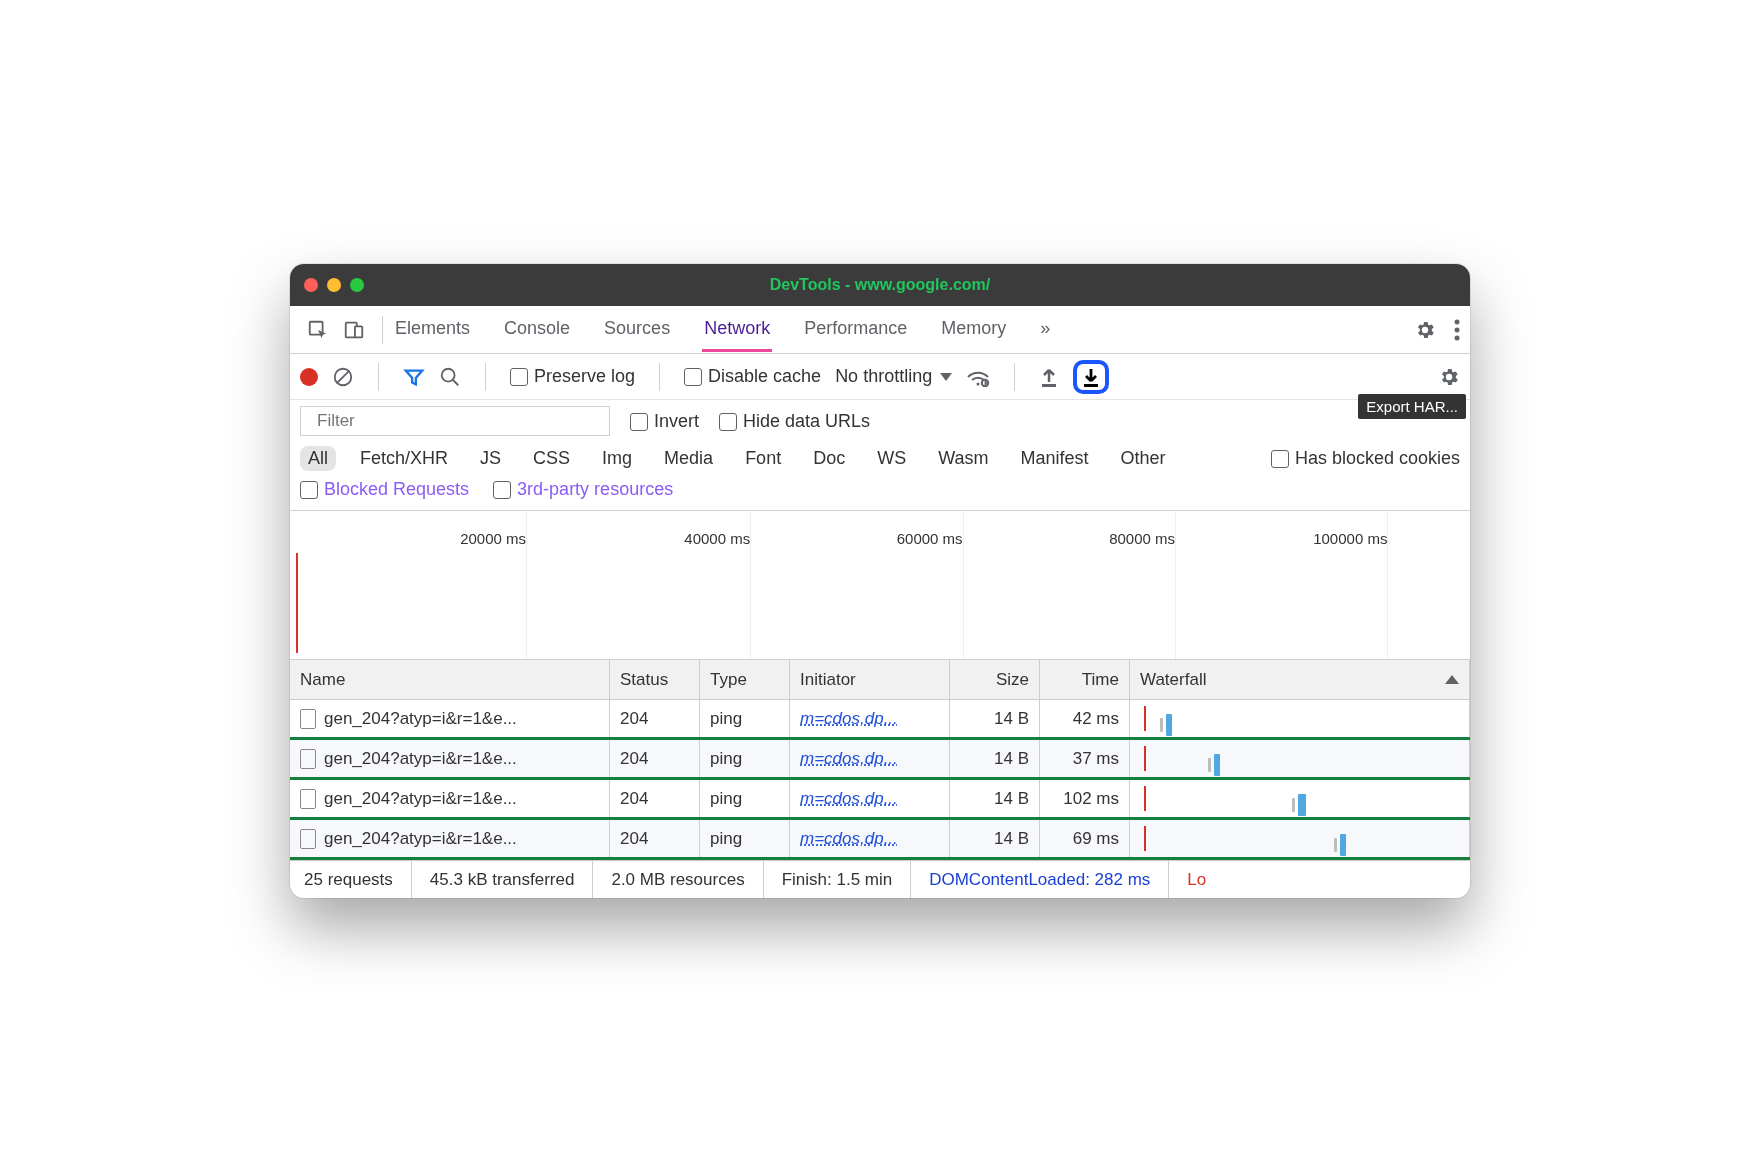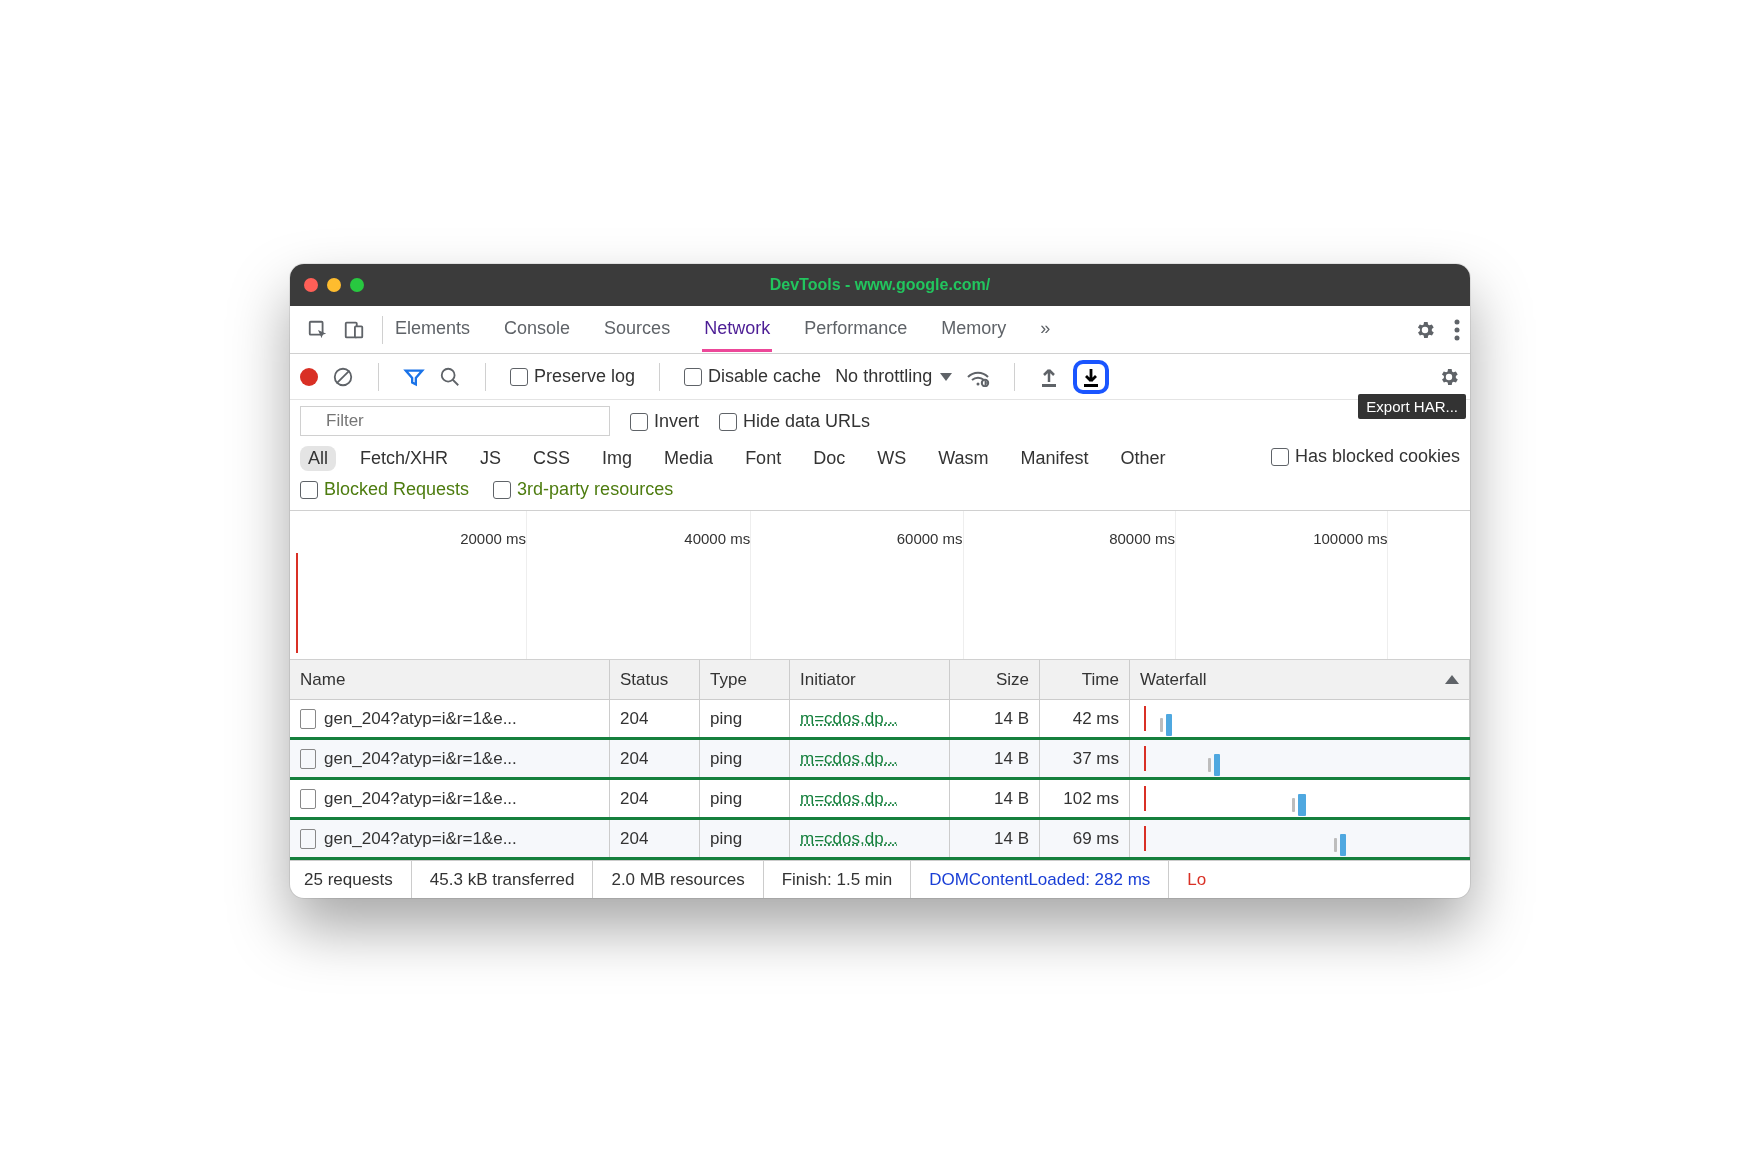--- a/index.html
+++ b/index.html
@@ -68,31 +68,31 @@
   .tooltip {
     position:absolute; right: 4px; top: 40px; background:#333; color:#fff;
     font-size:15px; padding:4px 8px; border-radius:2px; white-space:nowrap; z-index:5;
   }
   
   .filterbar {
     display:flex; align-items:center; padding: 6px 10px; gap:20px; flex-wrap:wrap;
   }
   .filter-input {
     width: 310px; height:30px; border:1px solid #d0d0d0; font-size:17px;
-    padding: 2px 25px; color:#888;
+    padding: 2px 16px; color:#888;
   }
   
   .typerow {
-    display:flex; padding: 4px 10px 8px; gap:16px; flex-wrap:wrap;
+    display:flex; align-items:center; padding: 4px 10px 8px; gap:16px; flex-wrap:wrap;
     font-size:18px; color:#333;
   }
   .chip { padding:2px 8px; border-radius:8px; cursor:pointer;}
   .chip.active { background:#e4e4e4; }
   
-  .row3 { display:flex; gap:24px; padding: 0 10px 10px; font-size:18px; color:#4d7c0f;}
+  .row3 { display:flex; gap:24px; padding: 0 10px 10px; font-size:18px; color:#8b5cf6;}
   
   .timeline {
     border-top:1px solid #d0d0d0;
     border-bottom:1px solid #d0d0d0;
     height: 150px; position:relative; overflow:hidden;
   }
   .tick { position:absolute; top:19px; font-size:15px; color:#333; transform:translateX(-100%); }
   .gridline { position:absolute; top:0; bottom:0; width:1px; background:#eee; }
   .tl-red { position:absolute; left:6px; top:42px; bottom:6px; width:2px; background:#d93025;}
   
@@ -105,21 +105,21 @@
   .c-status{ width:90px;text-align:center;}
   .c-type { width:90px;}
   .c-init { width:160px;}
   .c-size { width:90px; justify-content:flex-end;}
   .c-time { width:90px; justify-content:flex-end;}
   .c-wf   { flex:1; position:relative;}
   .sort-caret { margin-left:auto; width:0;height:0;border-left:7px solid transparent;border-right:7px solid transparent;border-bottom:9px solid #5f6368;}
   .tbody .row { display:flex; height:40px; font-size:17px; color:#333; border-bottom:3px solid #15803d;}
   .tbody .row:nth-child(even){ background:#f6f8fb;}
   .file-ico { width:16px;height:20px;border:1.5px solid #888; border-radius:2px; margin-right:8px; position:relative; flex:0 0 16px;}
-  .initlink { text-decoration: underline dotted; color:#15803d;}
+  .initlink { text-decoration: underline dotted; color:#1d4ed8;font-style:italic;}
   .wf-track { position:relative; height:100%; width:100%;}
   .wf-red { position:absolute; top:0; bottom:0; width:2px; background:#d93025; left:4px;}
   .wf-bar { position:absolute; top:10px; height:18px; background:#4fa8e0; border-radius:1px;}
   .wf-bar.big { height:22px; top:8px;}
   .wf-bar.mini { width:3px; background:#bdbdbd; height:14px; top:12px;}
   
   .status {
     border-top:1px solid #ccc; height:38px; display:flex; align-items:center;
     font-size:17px; color:#333; padding:0 14px; gap:0;
   }

